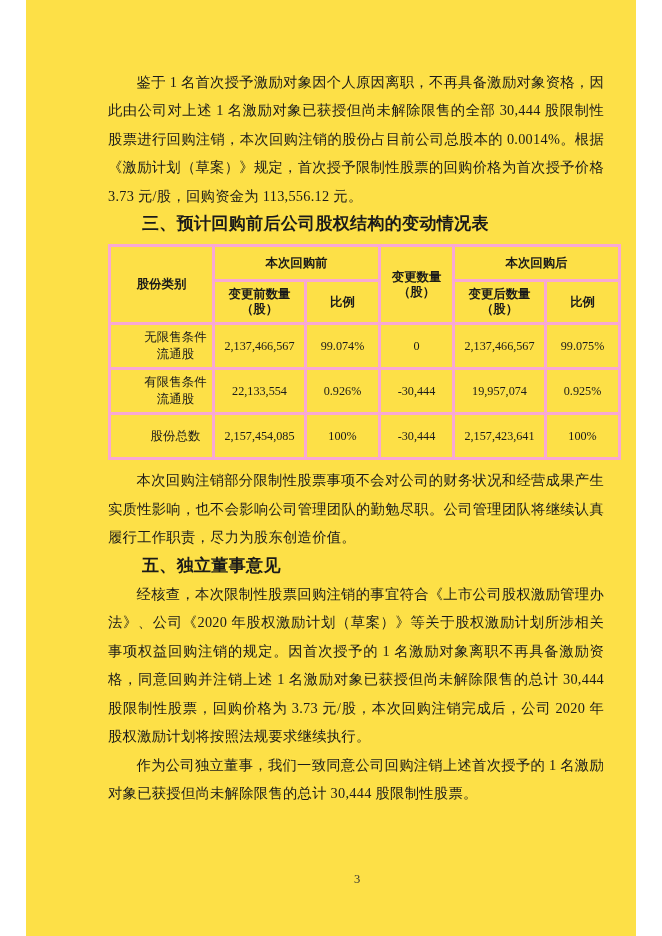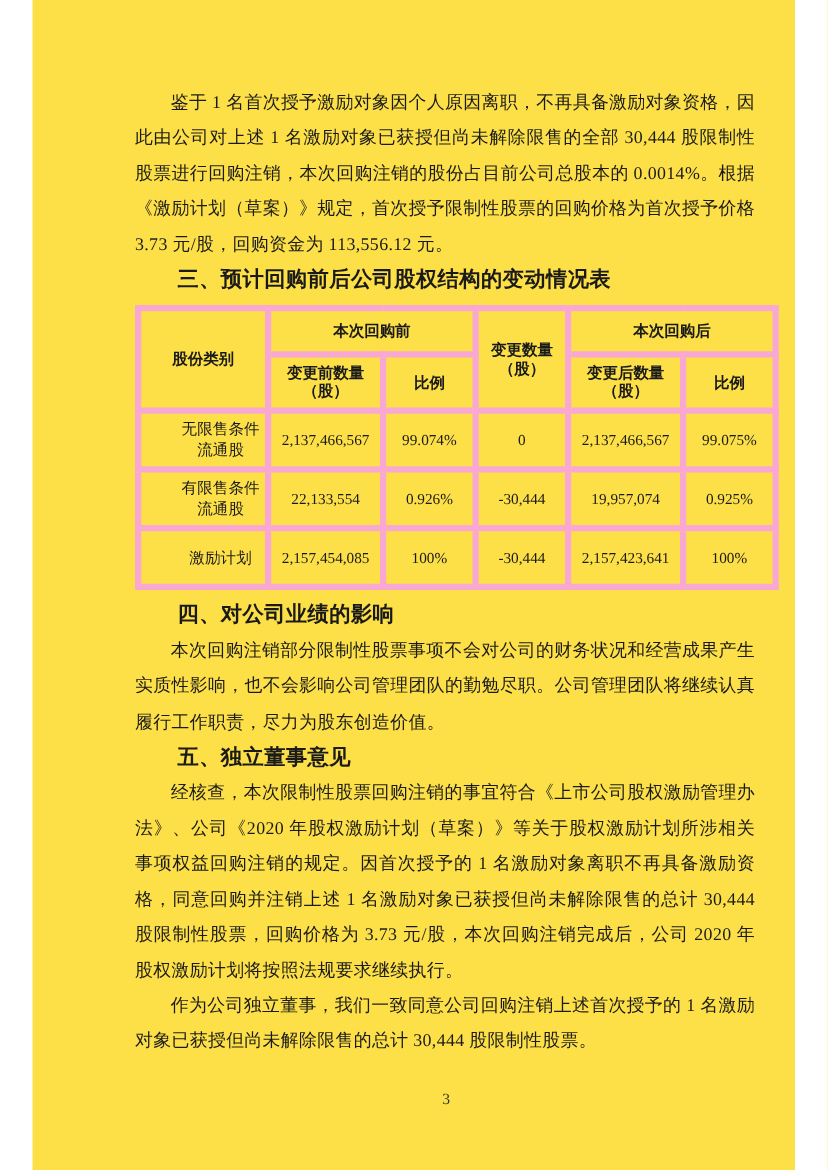--- a/index.html
+++ b/index.html
@@ -47,21 +47,21 @@
   
   table.share-table {
     border-collapse: collapse;
     width: 496px;
     margin: 6px 0 6px 0;
     table-layout: fixed;
     font-size: 12.4px;
   }
   table.share-table td,
   table.share-table th {
-    border: 5px solid #f9a8d4;
+    border: 3px solid #f9a8d4;
     text-align: center;
     vertical-align: middle;
     padding: 2px 2px;
     font-weight: normal;
   }
   table.share-table th {
     font-weight: bold;
     line-height: 15px;
   }
   table.share-table td.rowlabel {
@@ -143,31 +143,30 @@
         </tr>
         <tr class="data-row">
           <td class="rowlabel">有限售条件流通股</td>
           <td>22,133,554</td>
           <td>0.926%</td>
           <td>-30,444</td>
           <td>19,957,074</td>
           <td>0.925%</td>
         </tr>
         <tr class="data-row">
-          <td class="rowlabel">激励计划</td>
+          <td class="rowlabel">股份总数</td>
           <td>2,157,454,085</td>
           <td>100%</td>
           <td>-30,444</td>
           <td>2,157,423,641</td>
           <td>100%</td>
         </tr>
       </tbody>
     </table>
 
-    <h2 class="heading">四、对公司业绩的影响</h2>
 
     <p class="para">本次回购注销部分限制性股票事项不会对公司的财务状况和经营成果产生实质性影响，也不会影响公司管理团队的勤勉尽职。公司管理团队将继续认真履行工作职责，尽力为股东创造价值。</p>
 
     <h2 class="heading">五、独立董事意见</h2>
 
     <p class="para">经核查，本次限制性股票回购注销的事宜符合《上市公司股权激励管理办法》、公司《2020 年股权激励计划（草案）》等关于股权激励计划所涉相关事项权益回购注销的规定。因首次授予的 1 名激励对象离职不再具备激励资格，同意回购并注销上述 1 名激励对象已获授但尚未解除限售的总计 30,444 股限制性股票，回购价格为 3.73 元/股，本次回购注销完成后，公司 2020 年股权激励计划将按照法规要求继续执行。</p>
 
     <p class="para">作为公司独立董事，我们一致同意公司回购注销上述首次授予的 1 名激励对象已获授但尚未解除限售的总计 30,444 股限制性股票。</p>
 
 

